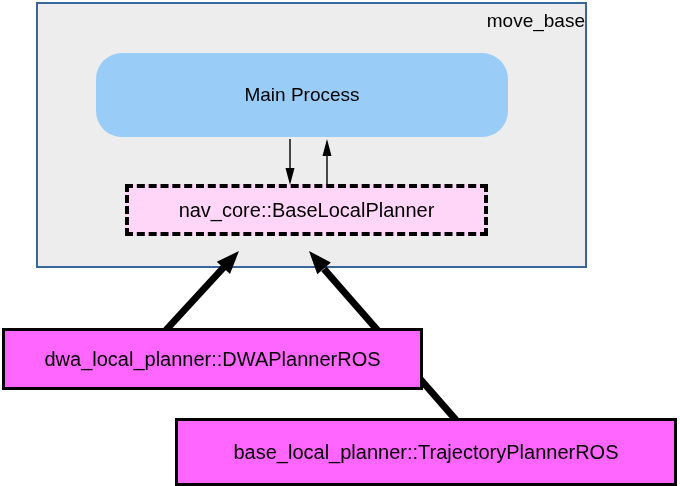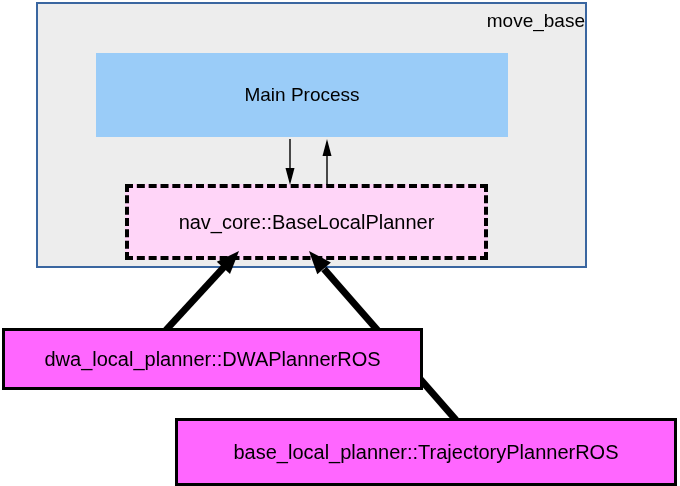--- a/index.html
+++ b/index.html
@@ -40,26 +40,27 @@
     color: #000;
     white-space: nowrap;
   }
   .node-main {
     left: 96px;
     top: 53px;
     width: 412px;
     height: 84px;
     background: var(--process-fill, #9accf8);
     font-size: 19px;
+    border-radius: 26px;
   }
   .node-iface {
     left: 125px;
     top: 184px;
     width: 363px;
-    height: 76px;
+    height: 52px;
     background: var(--interface-fill, #ffd5f8);
     border: 4px dashed var(--arrow, #000);
     font-size: 20px;
   }
   .node-dwa {
     left: 2px;
     top: 328px;
     width: 421px;
     height: 62px;
     background: var(--plugin-fill, #ff66ff);

